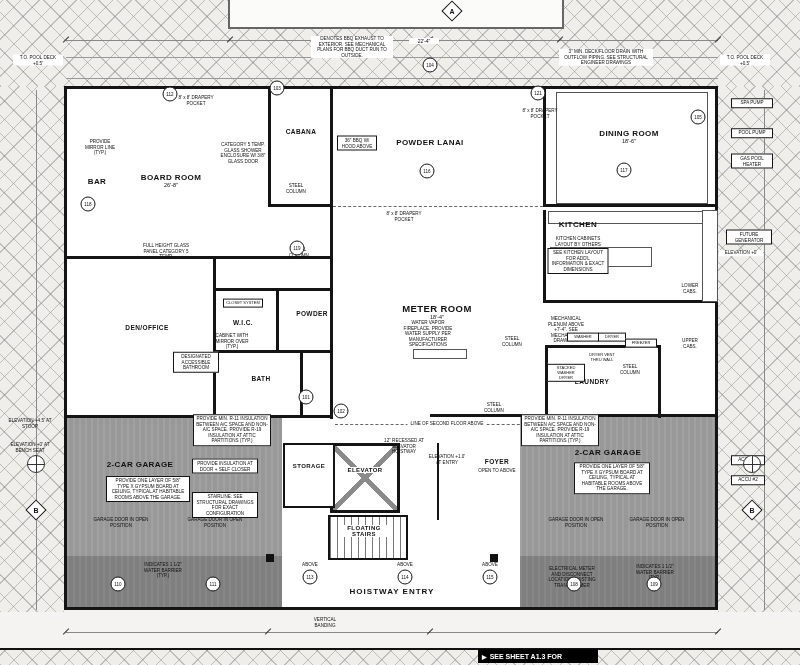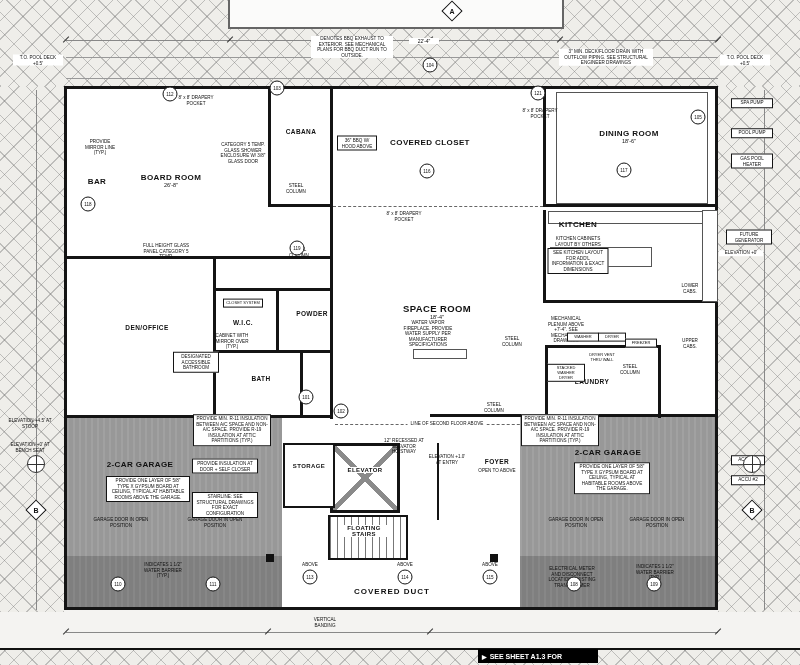--- a/index.html
+++ b/index.html
@@ -121,39 +121,39 @@
   <div id="elev" style="left:330px;top:443px;width:70px;height:70px"></div>
   <div id="stairs" style="left:328px;top:515px;width:80px;height:45px"></div>
   <div id="storagebox" style="left:283px;top:443px;width:52px;height:65px"></div>
 
   <div class="col" style="left:266px;top:554px;width:8px;height:8px"></div>
   <div class="col" style="left:490px;top:554px;width:8px;height:8px"></div>
 
   <div class="room" style="left:97px;top:181px"><span>BAR</span></div>
   <div class="room" style="left:171px;top:180px"><span>BOARD ROOM</span><span class="dim">26'-8"</span></div>
   <div class="room sm" style="left:301px;top:131px"><span>CABANA</span></div>
-  <div class="room" style="left:430px;top:142px"><span>COVERED CLOSET</span></div>
+  <div class="room" style="left:430px;top:142px"><span>POWDER LANAI</span></div>
   <div class="room" style="left:629px;top:136px"><span>DINING ROOM</span><span class="dim">18'-6"</span></div>
   <div class="room" style="left:578px;top:224px"><span>KITCHEN</span></div>
   <div class="note" style="left:578px;top:241px;width:55px">KITCHEN CABINETS LAYOUT BY OTHERS</div>
   <div class="note boxed" style="left:578px;top:261px;width:55px">SEE KITCHEN LAYOUT FOR ADD'L INFORMATION &amp; EXACT DIMENSIONS</div>
-  <div class="room lg" style="left:437px;top:311px"><span>SPACE ROOM</span><span class="dim">18'-4"</span></div>
+  <div class="room lg" style="left:437px;top:311px"><span>METER ROOM</span><span class="dim">18'-4"</span></div>
   <div class="room sm" style="left:147px;top:327px"><span>DEN/OFFICE</span></div>
   <div class="room sm" style="left:243px;top:322px"><span>W.I.C.</span></div>
   <div class="room sm" style="left:312px;top:313px"><span>POWDER</span></div>
   <div class="room sm" style="left:261px;top:378px"><span>BATH</span></div>
   <div class="room sm" style="left:592px;top:381px"><span>LAUNDRY</span></div>
   <div class="room" style="left:140px;top:464px"><span>2-CAR GARAGE</span></div>
   <div class="room" style="left:608px;top:452px"><span>2-CAR GARAGE</span></div>
   <div class="room sm" style="left:309px;top:466px;font-size:6px"><span>STORAGE</span></div>
   <div class="room sm whitebg" style="left:365px;top:470px;font-size:6px"><span>ELEVATOR</span></div>
   <div class="room sm" style="left:497px;top:461px"><span>FOYER</span></div>
   <div class="note" style="left:497px;top:471px;width:40px">OPEN TO ABOVE</div>
   <div class="room sm whitebg" style="left:364px;top:531px;font-size:6px;white-space:normal;width:42px"><span>FLOATING STAIRS</span></div>
-  <div class="room" style="left:392px;top:591px;letter-spacing:1px"><span>COVERED DUCT</span></div>
+  <div class="room" style="left:392px;top:591px;letter-spacing:1px"><span>HOISTWAY ENTRY</span></div>
 
   <div class="note whitebg" style="left:38px;top:60px;width:46px">T.O. POOL DECK +0.5'</div>
   <div class="note whitebg" style="left:745px;top:60px;width:46px">T.O. POOL DECK +0.5'</div>
   <div class="note whitebg" style="left:352px;top:47px;width:78px">DENOTES BBQ EXHAUST TO EXTERIOR. SEE MECHANICAL PLANS FOR BBQ DUCT RUN TO OUTSIDE.</div>
   <div class="note whitebg" style="left:606px;top:57px;width:90px">3" MIN. DECK/FLOOR DRAIN WITH OUTFLOW PIPING. SEE STRUCTURAL ENGINEER DRAWINGS</div>
   <div class="note" style="left:196px;top:100px;width:40px">8' x 8' DRAPERY POCKET</div>
   <div class="note" style="left:540px;top:113px;width:40px">8' x 8' DRAPERY POCKET</div>
   <div class="note" style="left:404px;top:216px;width:40px">8' x 8' DRAPERY POCKET</div>
   <div class="note" style="left:100px;top:147px;width:36px">PROVIDE MIRROR LINE (TYP.)</div>
   <div class="note" style="left:243px;top:153px;width:52px">CATEGORY 5 TEMP. GLASS SHOWER ENCLOSURE W/ 3/8" GLASS DOOR</div>

